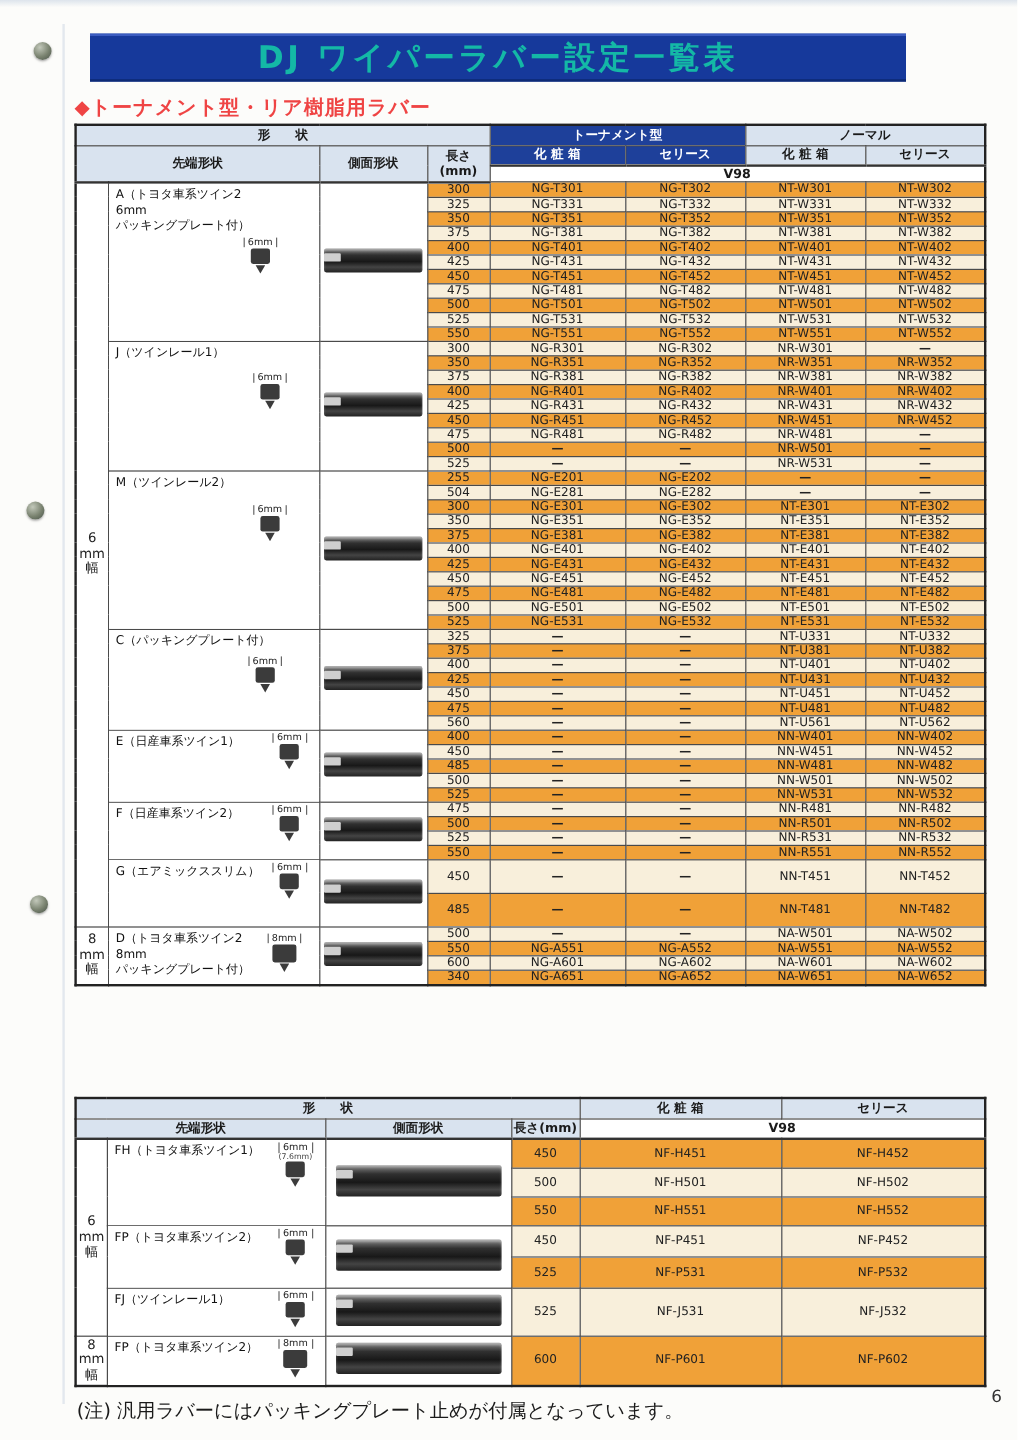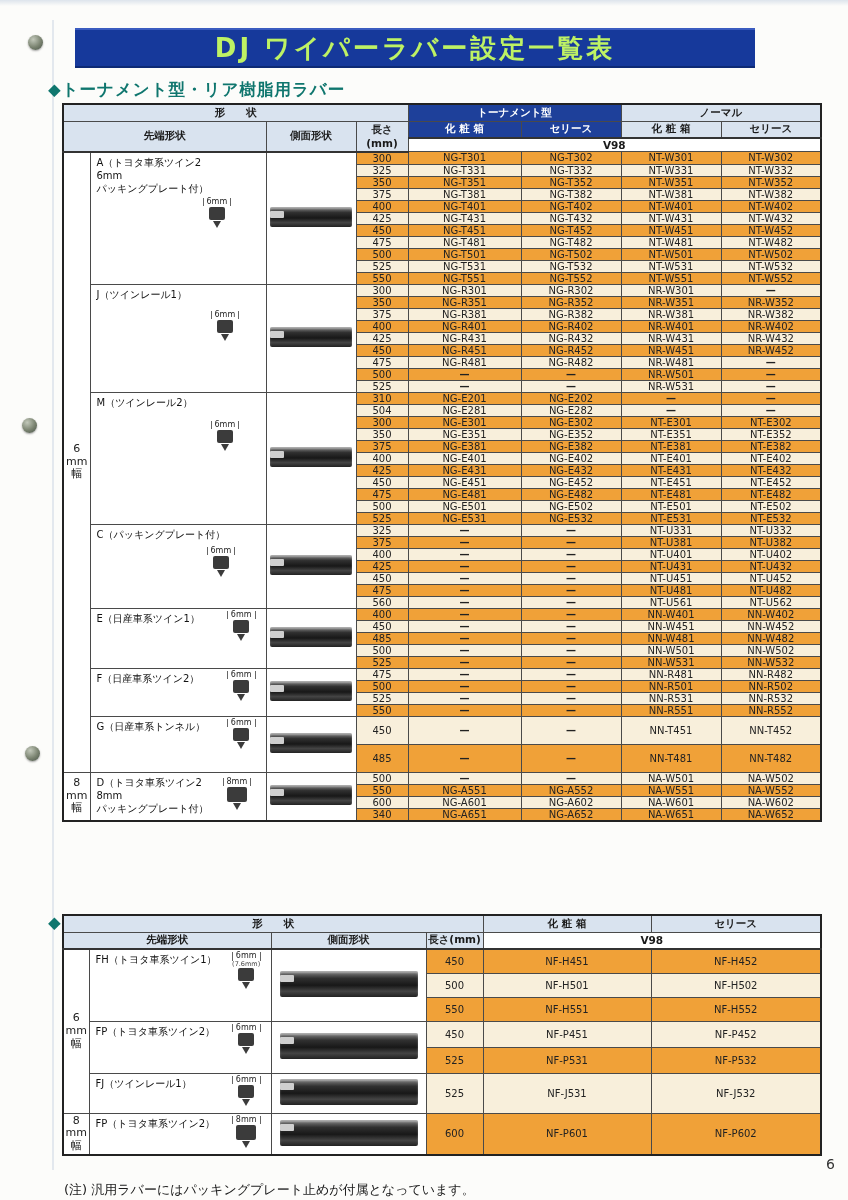--- a/index.html
+++ b/index.html
@@ -11,25 +11,25 @@
   .page-edge { position:absolute; left:52px; top:20px; width:2px; height:1150px; background:#e3e8ee; }
 
   .hole { position:absolute; width:15px; height:15px; border-radius:50%;
           background:radial-gradient(circle at 35% 30%, #c2c8ba, #79826f 55%, #4c564c 95%);
           box-shadow:0 1px 2px rgba(0,0,0,.35); }
   .hole-1 { left:28px; top:35px; }
   .hole-2 { left:22px; top:418px; }
   .hole-3 { left:25px; top:746px; }
 
   .title-bar { position:absolute; left:75px; top:28px; width:680px; height:40px;
-               background:#16399b; color:#bef264; display:flex; align-items:center; justify-content:center;
+               background:#16399b; color:#14b8a6; display:flex; align-items:center; justify-content:center;
                font-size:26px; font-weight:bold; letter-spacing:3px;
                border-top:2px solid #3b5cc0; border-bottom:2px solid #0d2a75; }
 
-  .sec-title { position:absolute; left:48px; color:#0f766e; font-weight:bold; font-size:16.5px; letter-spacing:1px;text-align:center; }
+  .sec-title { position:absolute; left:62px; color:#ef4444; font-weight:bold; font-size:16.5px; letter-spacing:1px;text-align:center; }
   .sec1-title { top:79px; }
   .sec2-title { top:884px;margin-top:28px; }
 
   table { border-collapse:collapse; table-layout:fixed; background:#fff; }
   .spec-table { position:absolute; left:62px; width:758px; }
   .t1 { top:103px; }
   .t2 { top:914px; }
   th, td { border:1px solid #4a4a4a; font-size:10px; text-align:center; vertical-align:middle;
            overflow:hidden; padding:0 1px; }
   table { border:2px solid #222;padding-left:42px; }
@@ -65,21 +65,21 @@
 
   td.side-cell { text-align:center; }
   .side-img { display:inline-block; width:82px; height:20px; border-radius:2px;
               background:linear-gradient(180deg,#8a8a8a 0%,#303030 28%,#181818 55%,#444 78%,#222 100%);
               box-shadow:inset 0 2px 2px rgba(255,255,255,.35); position:relative; }
   .side-img::before { content:""; position:absolute; left:0; top:4px; width:14px; height:7px;
               background:#cfcfcf; border-radius:1px; }
   .t2 .side-img { width:138px; height:26px; }
 
   .dash { font-weight:bold; }
-  .note { position:absolute; left:64px; top:1166px; font-size:13px; color:#1a1a1a;margin-top:15px; }
+  .note { position:absolute; left:64px; top:1166px; font-size:16px; color:#1a1a1a; }
   .page-num { position:absolute; left:826px; top:1156px; font-size:14px; color:#333; }
 </style>
 </head>
 <body>
 
 <div class="page">
   <div class="page-edge"></div>
   <div class="hole hole-1"></div>
   <div class="hole hole-2"></div>
   <div class="hole hole-3"></div>
@@ -285,21 +285,21 @@
         <tr class="sec-M row-orange">
           <td class="tip-cell" rowspan="11">
             <div class="tip-label">M（ツインレール2）</div>
             <div class="tip-icon pos-below-M">
               <span class="mm-label">6mm</span>
               <div class="block-shape"></div>
               <div class="tail"></div>
             </div>
           </td>
           <td class="side-cell" rowspan="11"><div class="side-img"></div></td>
-          <td class="len-cell">310</td>
+          <td class="len-cell">255</td>
           <td class="part-cell">NG-E201</td>
           <td class="part-cell">NG-E202</td>
           <td class="part-cell dash">—</td>
           <td class="part-cell dash">—</td>
         </tr>
         <tr class="sec-M row-cream">
           <td class="len-cell">504</td>
           <td class="part-cell">NG-E281</td>
           <td class="part-cell">NG-E282</td>
           <td class="part-cell dash">—</td>
@@ -502,21 +502,21 @@
         </tr>
         <tr class="sec-F row-orange">
           <td class="len-cell">550</td>
           <td class="part-cell dash">—</td>
           <td class="part-cell dash">—</td>
           <td class="part-cell">NN-R551</td>
           <td class="part-cell">NN-R552</td>
         </tr>
         <tr class="sec-G row-cream">
           <td class="tip-cell" rowspan="2">
-            <div class="tip-label">G（日産車系トンネル）</div>
+            <div class="tip-label">G（エアミックススリム）</div>
             <div class="tip-icon pos-right">
               <span class="mm-label">6mm</span>
               <div class="block-shape"></div>
               <div class="tail"></div>
             </div>
           </td>
           <td class="side-cell" rowspan="2"><div class="side-img"></div></td>
           <td class="len-cell">450</td>
           <td class="part-cell dash">—</td>
           <td class="part-cell dash">—</td>

